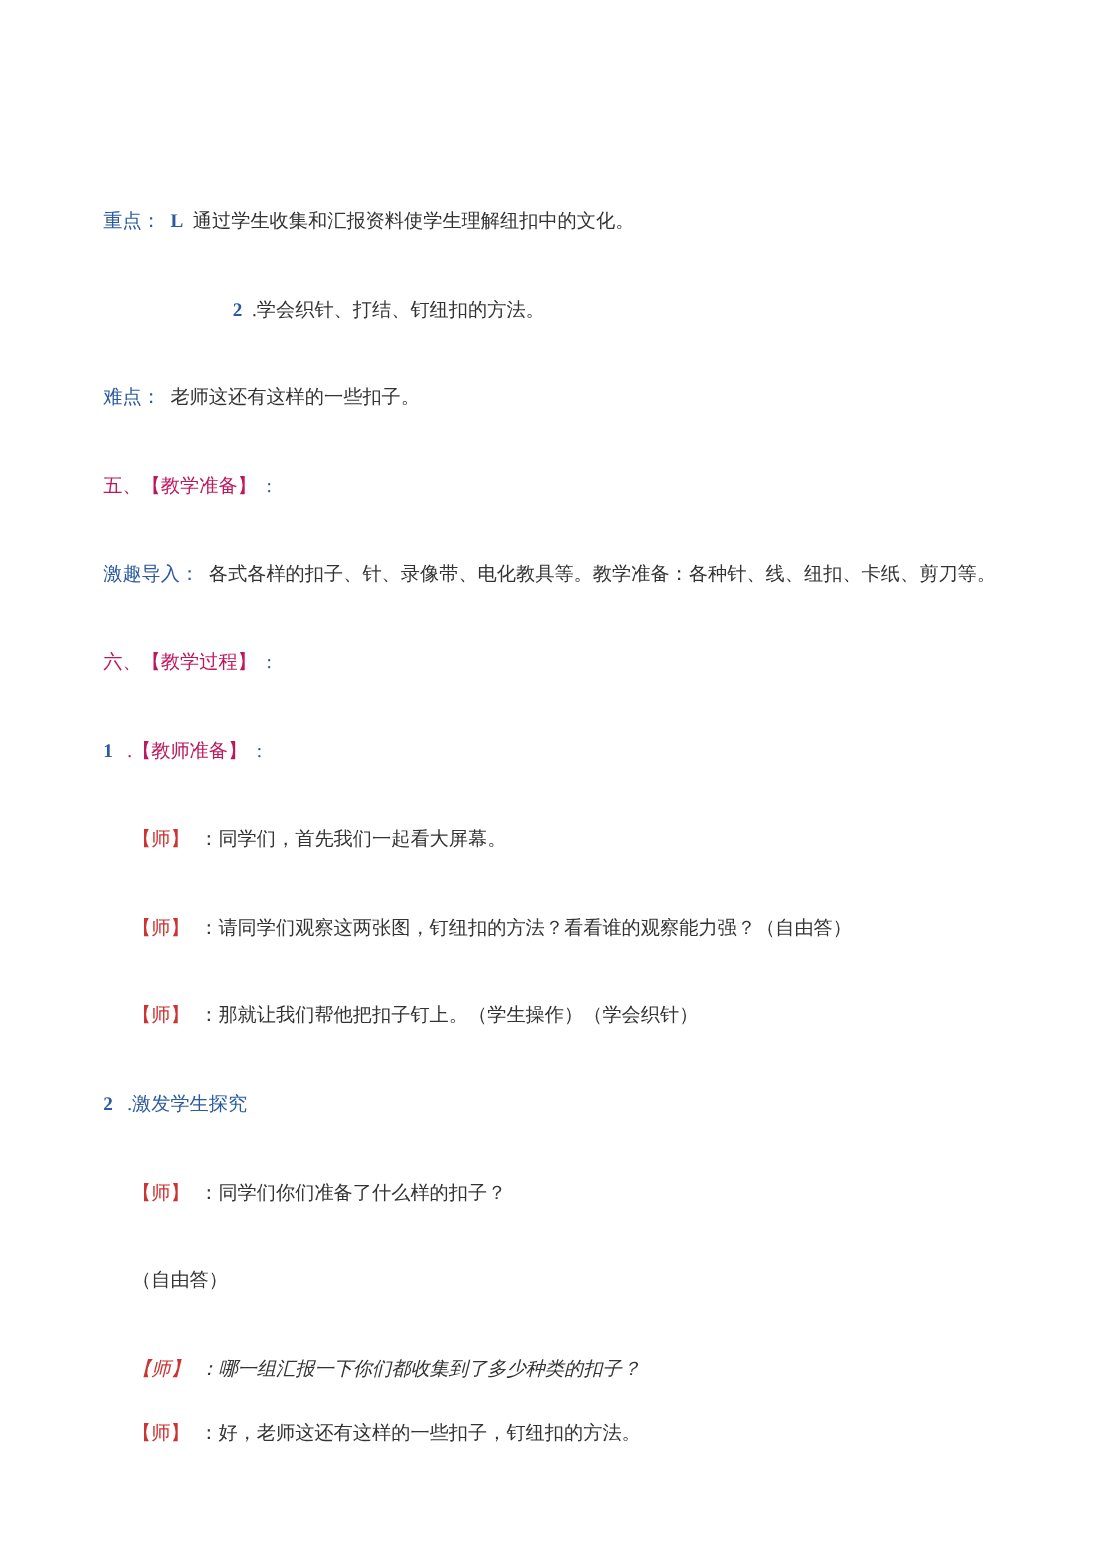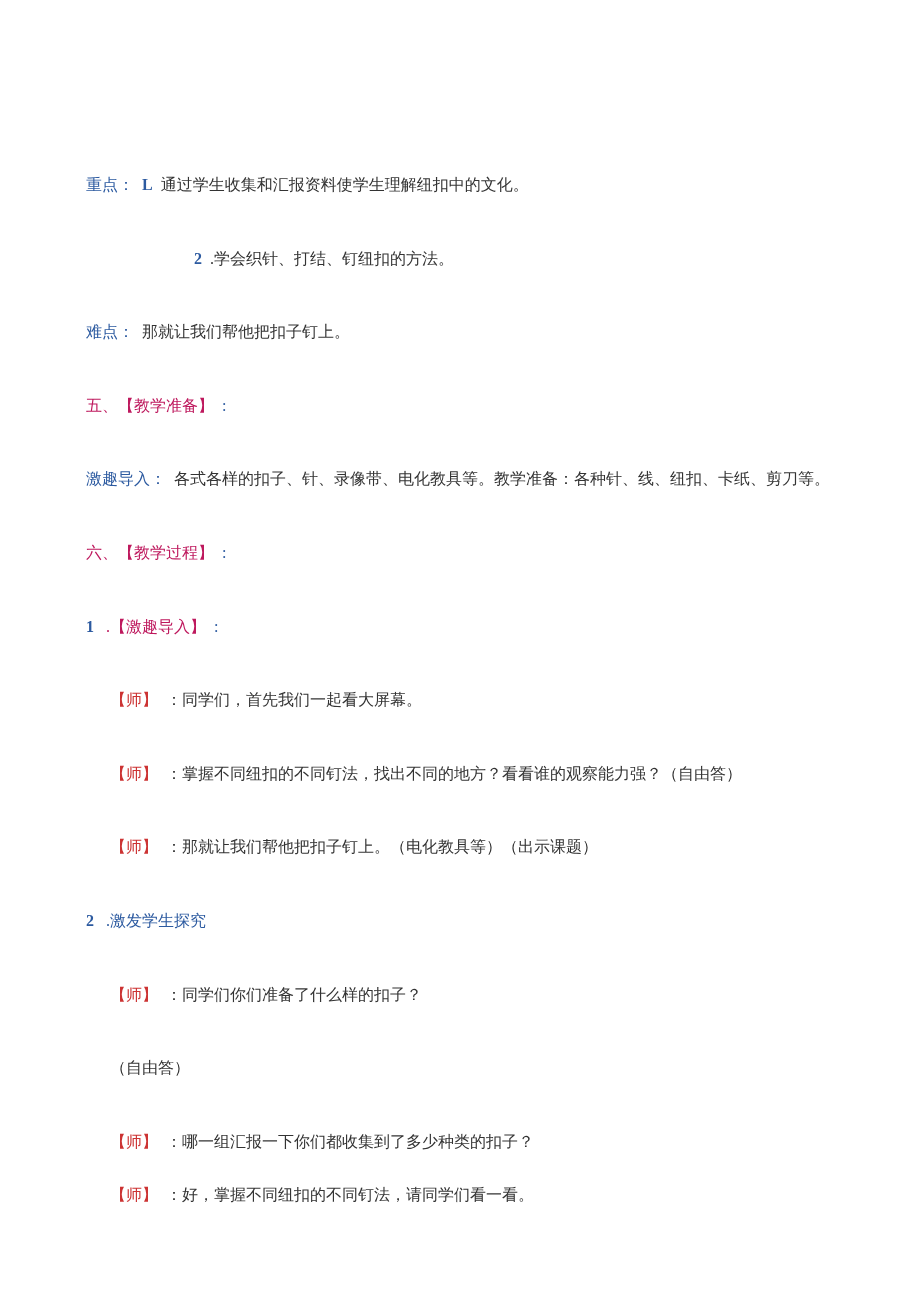--- a/index.html
+++ b/index.html
@@ -14,20 +14,21 @@
       line-height: 1.6;
       padding: 160px 70px 60px 70px;
       color: #333333;
       width: 920px;
     }
     .para {
       margin-bottom: 48px;
     }
     .para-small-gap {
       margin-bottom: 28px;
+      font-style: italic;
     }
     .label-blue {
       color: #2c5aa0;
     }
     .label-red {
       color: #be185d;
     }
     .num-blue {
       color: #2c5aa0;
       font-weight: bold;
@@ -53,62 +54,62 @@
 
 <div class="para">
   <span class="label-blue">重点：</span><span class="num-blue">L</span><span class="text-black">通过学生收集和汇报资料使学生理解纽扣中的文化。</span>
 </div>
 
 <div class="para indent-half">
   <span class="num-blue">2</span><span class="text-black">.学会织针、打结、钉纽扣的方法。</span>
 </div>
 
 <div class="para">
-  <span class="label-blue">难点：</span><span class="text-black">那就让我们帮他把扣子钉上。</span>
+  <span class="label-blue">难点：</span><span class="text-black">老师这还有这样的一些扣子。</span>
 </div>
 
 <div class="para">
   <span class="label-red">五、【教学准备】</span><span class="label-blue">:</span>
 </div>
 
 <div class="para">
   <span class="label-blue">激趣导入：</span><span class="text-black">各式各样的扣子、针、录像带、电化教具等。教学准备：各种针、线、纽扣、卡纸、剪刀等。</span>
 </div>
 
 <div class="para">
   <span class="label-red">六、【教学过程】</span><span class="label-blue">:</span>
 </div>
 
 <div class="para">
-  <span class="num-blue">1</span><span class="label-red"> .【激趣导入】</span><span class="label-blue">:</span>
+  <span class="num-blue">1</span><span class="label-red"> .【教师准备】</span><span class="label-blue">:</span>
 </div>
 
 <div class="para indent-1">
   <span class="bracket-red">【师】</span><span class="text-black">：同学们，首先我们一起看大屏幕。</span>
 </div>
 
 <div class="para indent-2">
-  <span class="bracket-red">【师】</span><span class="text-black">：掌握不同纽扣的不同钉法，找出不同的地方？看看谁的观察能力强？（自由答）</span>
+  <span class="bracket-red">【师】</span><span class="text-black">：请同学们观察这两张图，钉纽扣的方法？看看谁的观察能力强？（自由答）</span>
 </div>
 
 <div class="para indent-1">
-  <span class="bracket-red">【师】</span><span class="text-black">：那就让我们帮他把扣子钉上。（电化教具等）（出示课题）</span>
+  <span class="bracket-red">【师】</span><span class="text-black">：那就让我们帮他把扣子钉上。（学生操作）（学会织针）</span>
 </div>
 
 <div class="para">
   <span class="num-blue">2</span><span class="label-blue"> .激发学生探究</span>
 </div>
 
 <div class="para indent-1">
   <span class="bracket-red">【师】</span><span class="text-black">：同学们你们准备了什么样的扣子？</span>
 </div>
 
 <div class="para indent-1">
   <span class="text-black">（自由答）</span>
 </div>
 
 <div class="para-small-gap indent-1">
   <span class="bracket-red">【师】</span><span class="text-black">：哪一组汇报一下你们都收集到了多少种类的扣子？</span>
 </div>
 
 <div class="para indent-1">
-  <span class="bracket-red">【师】</span><span class="text-black">：好，掌握不同纽扣的不同钉法，请同学们看一看。</span>
+  <span class="bracket-red">【师】</span><span class="text-black">：好，老师这还有这样的一些扣子，钉纽扣的方法。</span>
 </div>
 
 </body></html>

